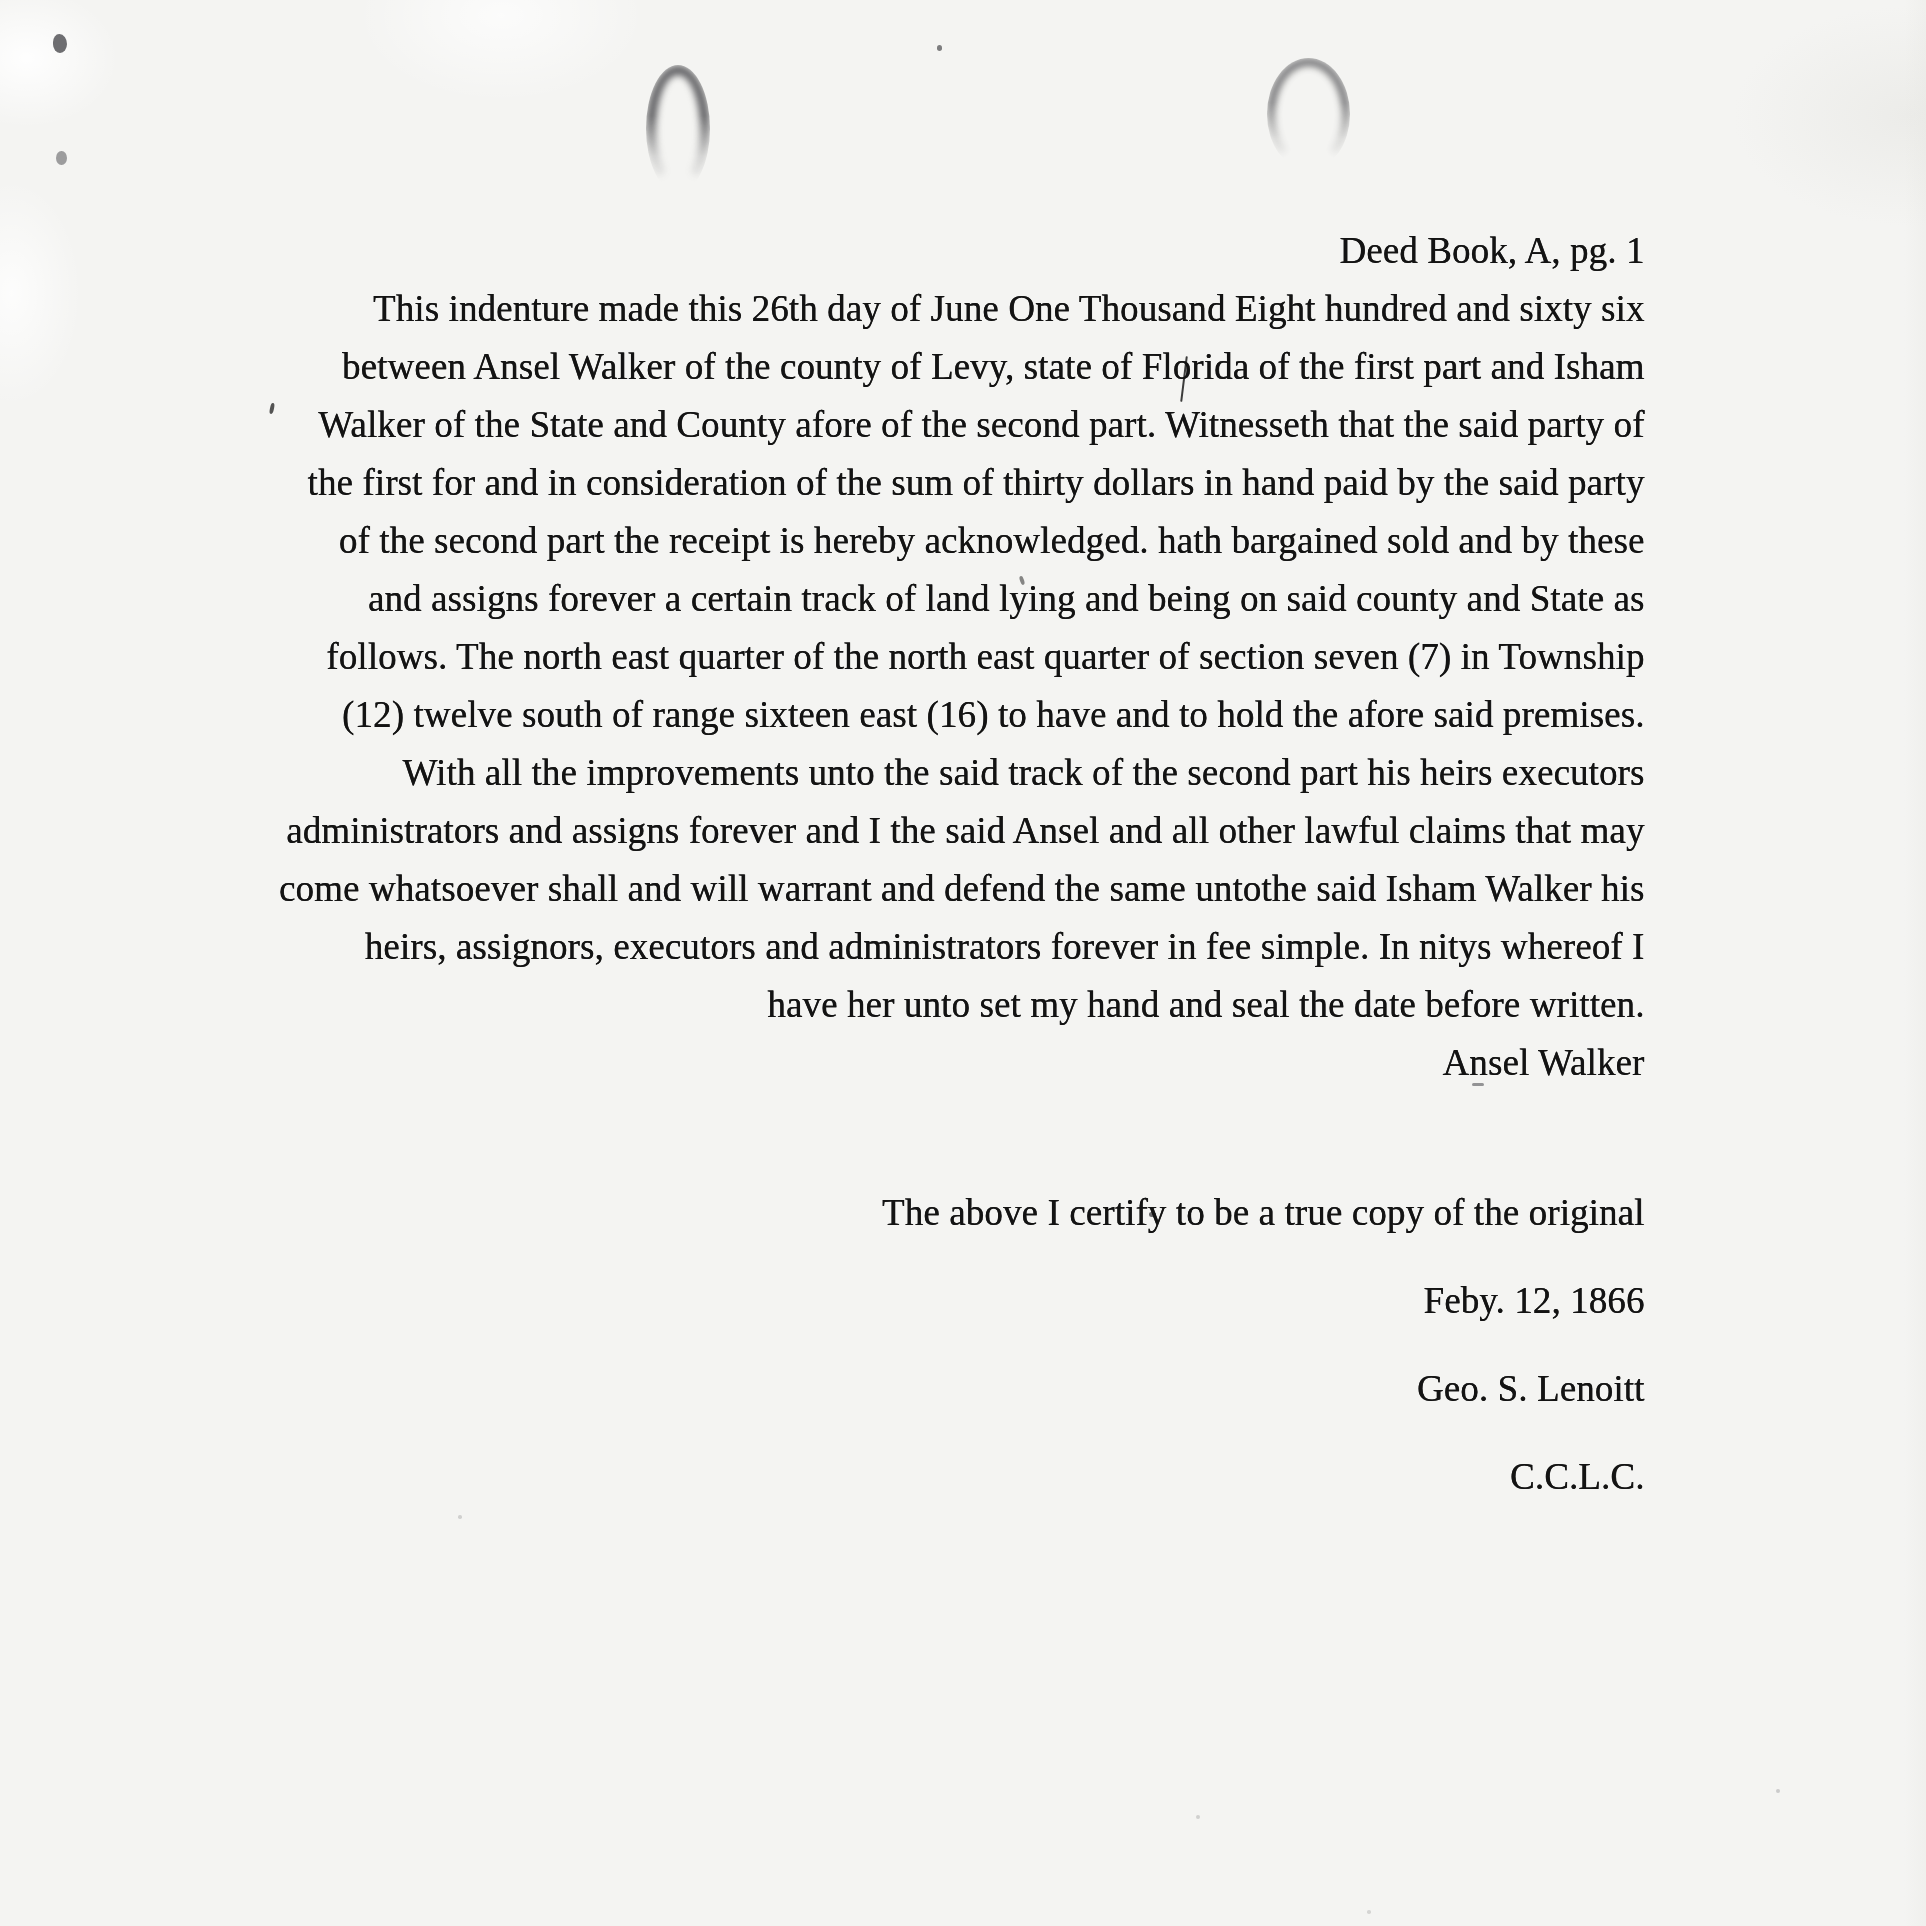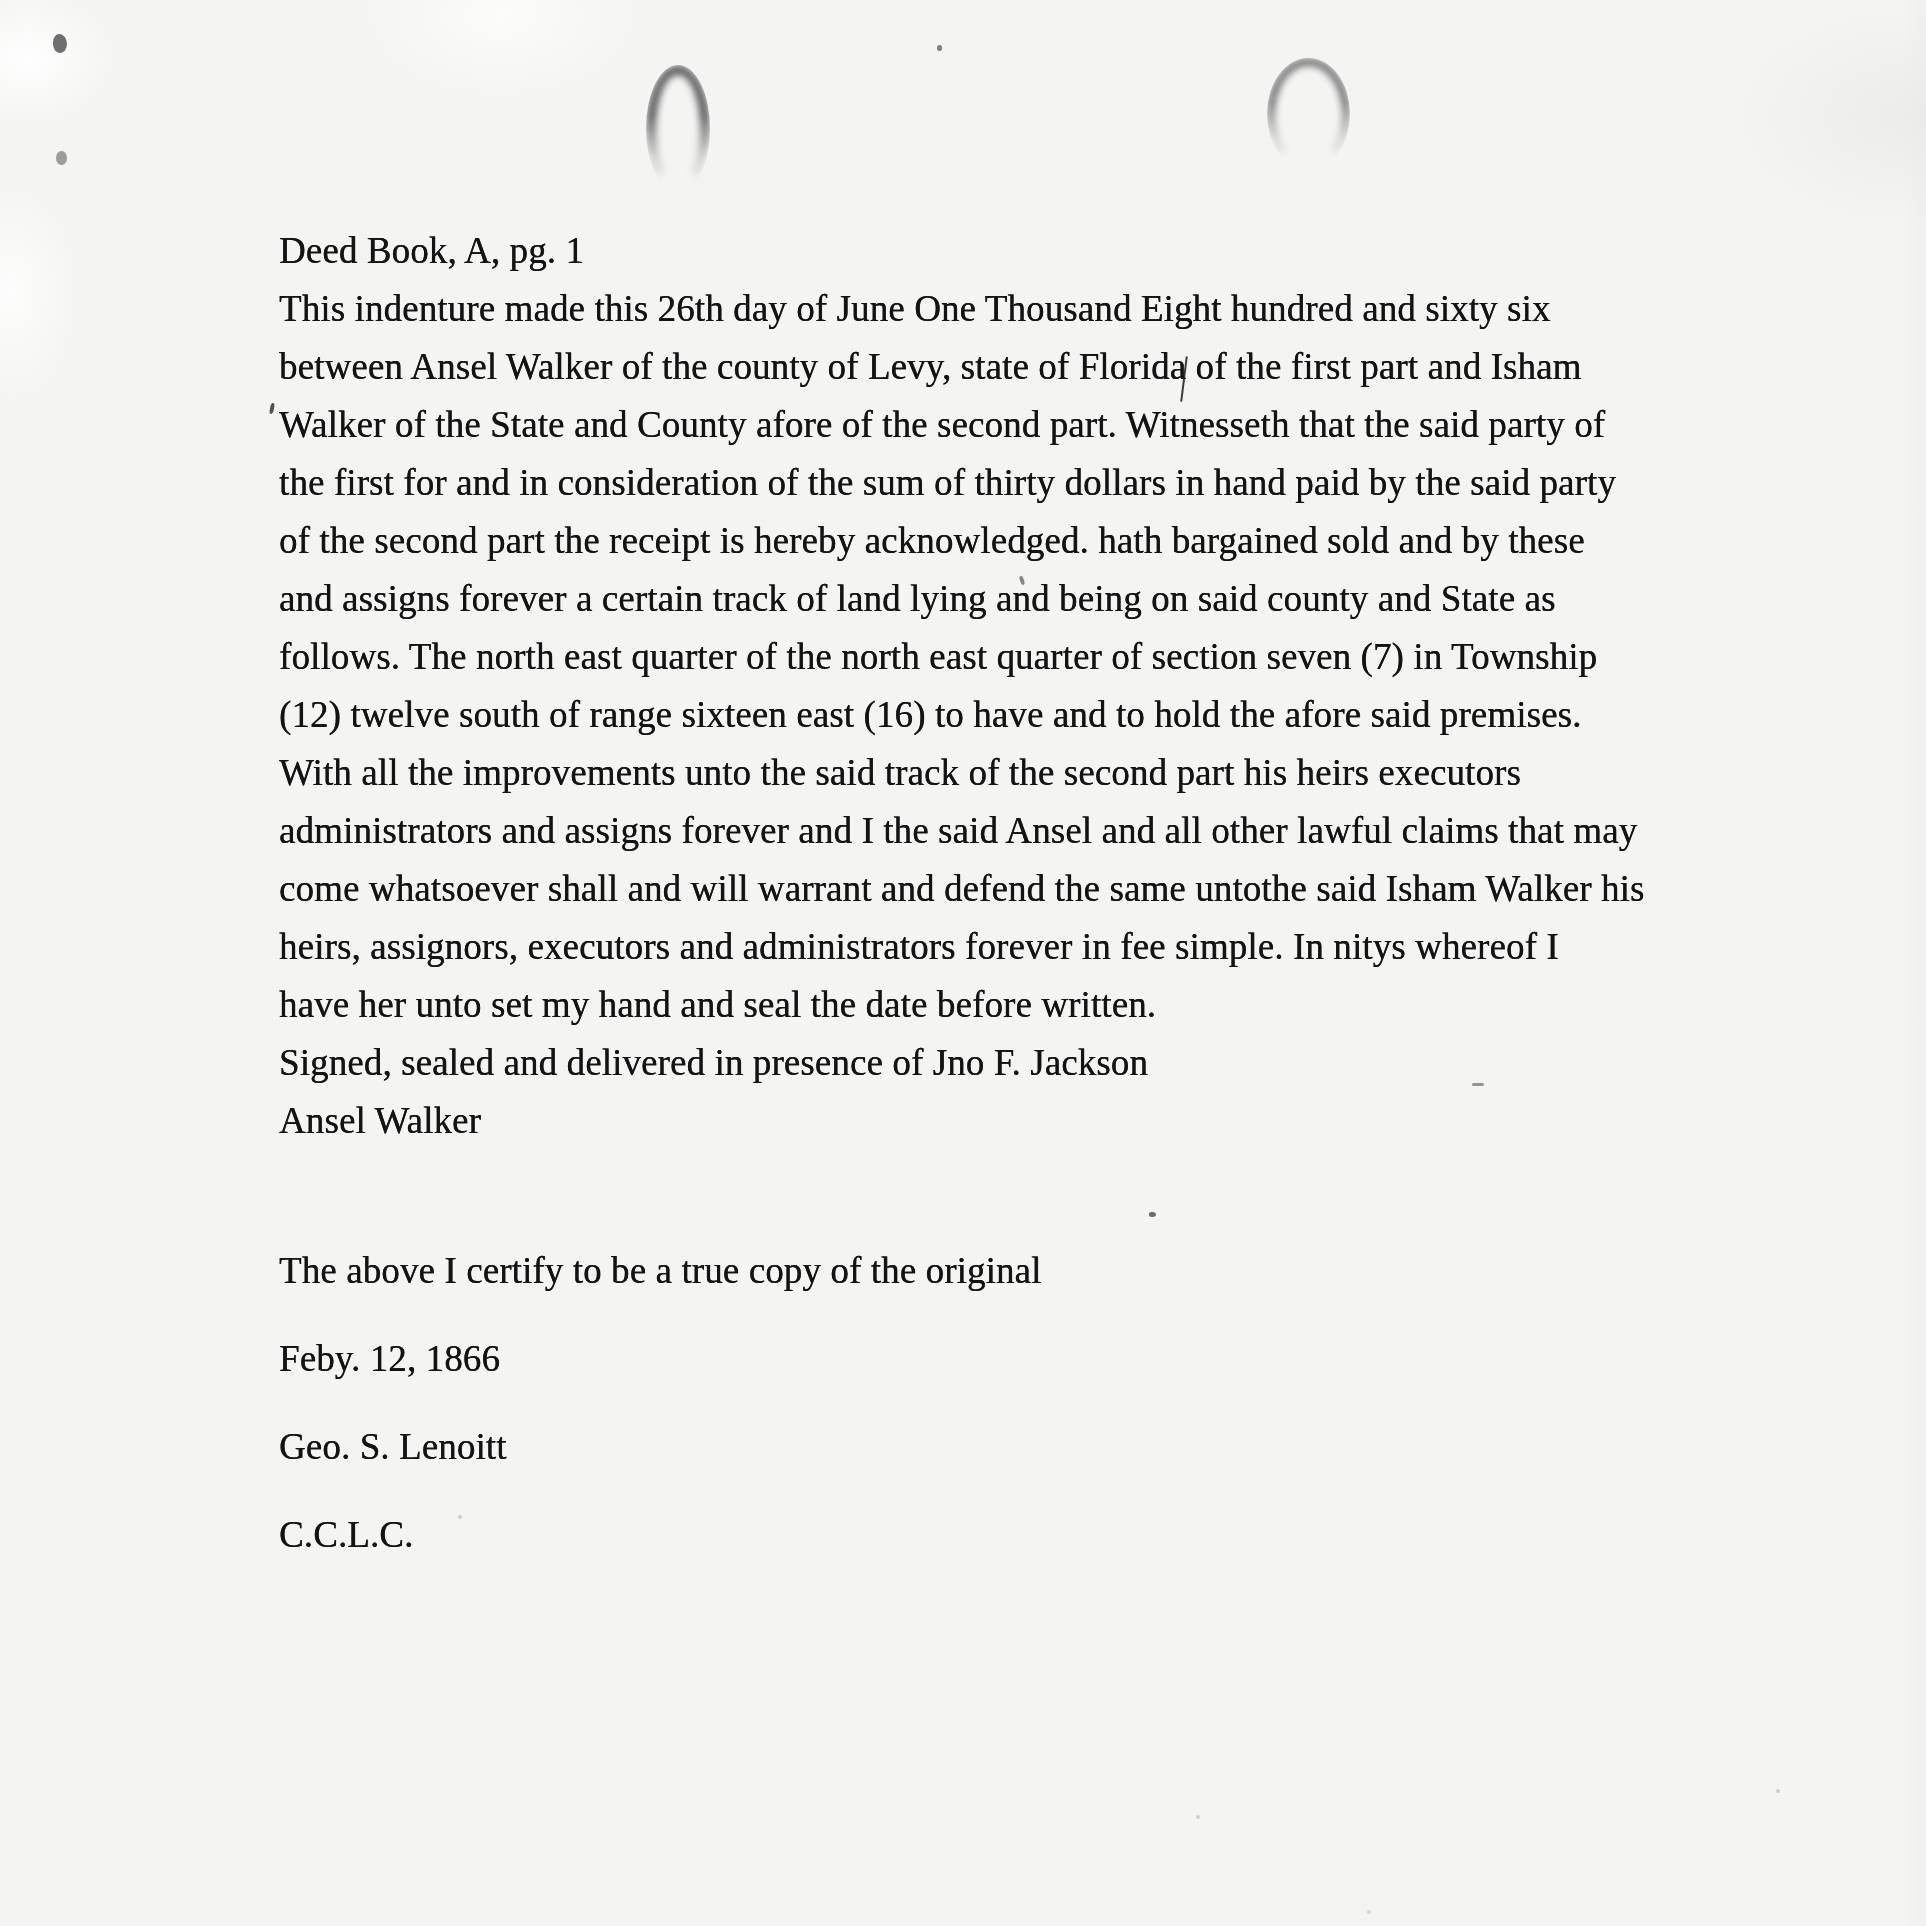--- a/index.html
+++ b/index.html
@@ -34,20 +34,21 @@
   }
 
   .textblock { position: absolute; left: 279px; top: 222px; }
   .line {
     height: 58px;
     line-height: 58px;
     font-size: 37px;
     white-space: pre;
     letter-spacing: 0.1px;
     text-shadow: 0.3px 0 0 rgba(15,15,15,.8), 0 0.2px 0 rgba(15,15,15,.45);
+    text-align: right;
   }
   .spacer { height: 58px; }
   .cert .line { height: 51px; line-height: 51px; margin-top: 37px; }
 
   
   .arch {
     position: absolute;
     border-style: solid;
     border-color: rgba(62,62,66,.8);
     border-bottom-color: transparent;
@@ -106,21 +107,20 @@
     <div class="line">the first for and in consideration of the sum of thirty dollars in hand paid by the said party</div>
     <div class="line">of the second part the receipt is hereby acknowledged. hath bargained sold and by these</div>
     <div class="line">and assigns forever a certain track of land lying and being on said county and State as</div>
     <div class="line">follows. The north east quarter of the north east quarter of section seven (7) in Township</div>
     <div class="line">(12) twelve south of range sixteen east (16) to have and to hold the afore said premises.</div>
     <div class="line">With all the improvements unto the said track of the second part his heirs executors</div>
     <div class="line">administrators and assigns forever and I the said Ansel and all other lawful claims that may</div>
     <div class="line">come whatsoever shall and will warrant and defend the same untothe said Isham Walker his</div>
     <div class="line">heirs, assignors, executors and administrators forever in fee simple. In nitys whereof I</div>
     <div class="line">have her unto set my hand and seal the date before written.</div>
-    <div class="line">Signed, sealed and delivered in presence of Jno F. Jackson</div>
     <div class="line">Ansel Walker</div>
 
     <div class="spacer"></div>
 
     <div class="cert">
       <div class="line">The above I certify to be a true copy of the original</div>
       <div class="line">Feby. 12, 1866</div>
       <div class="line">Geo. S. Lenoitt</div>
       <div class="line">C.C.L.C.</div>
     </div>

